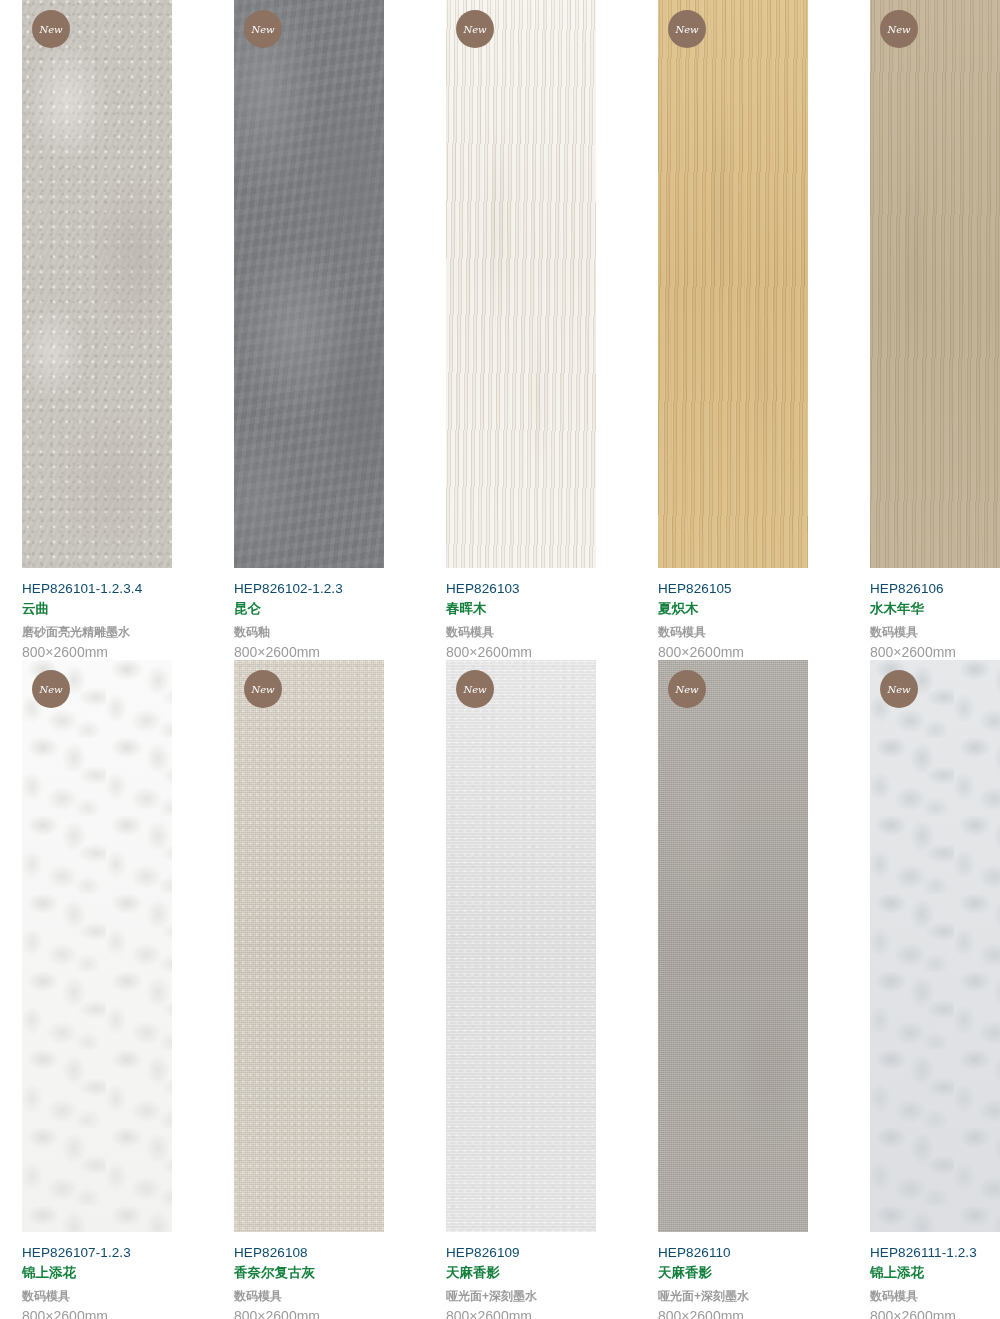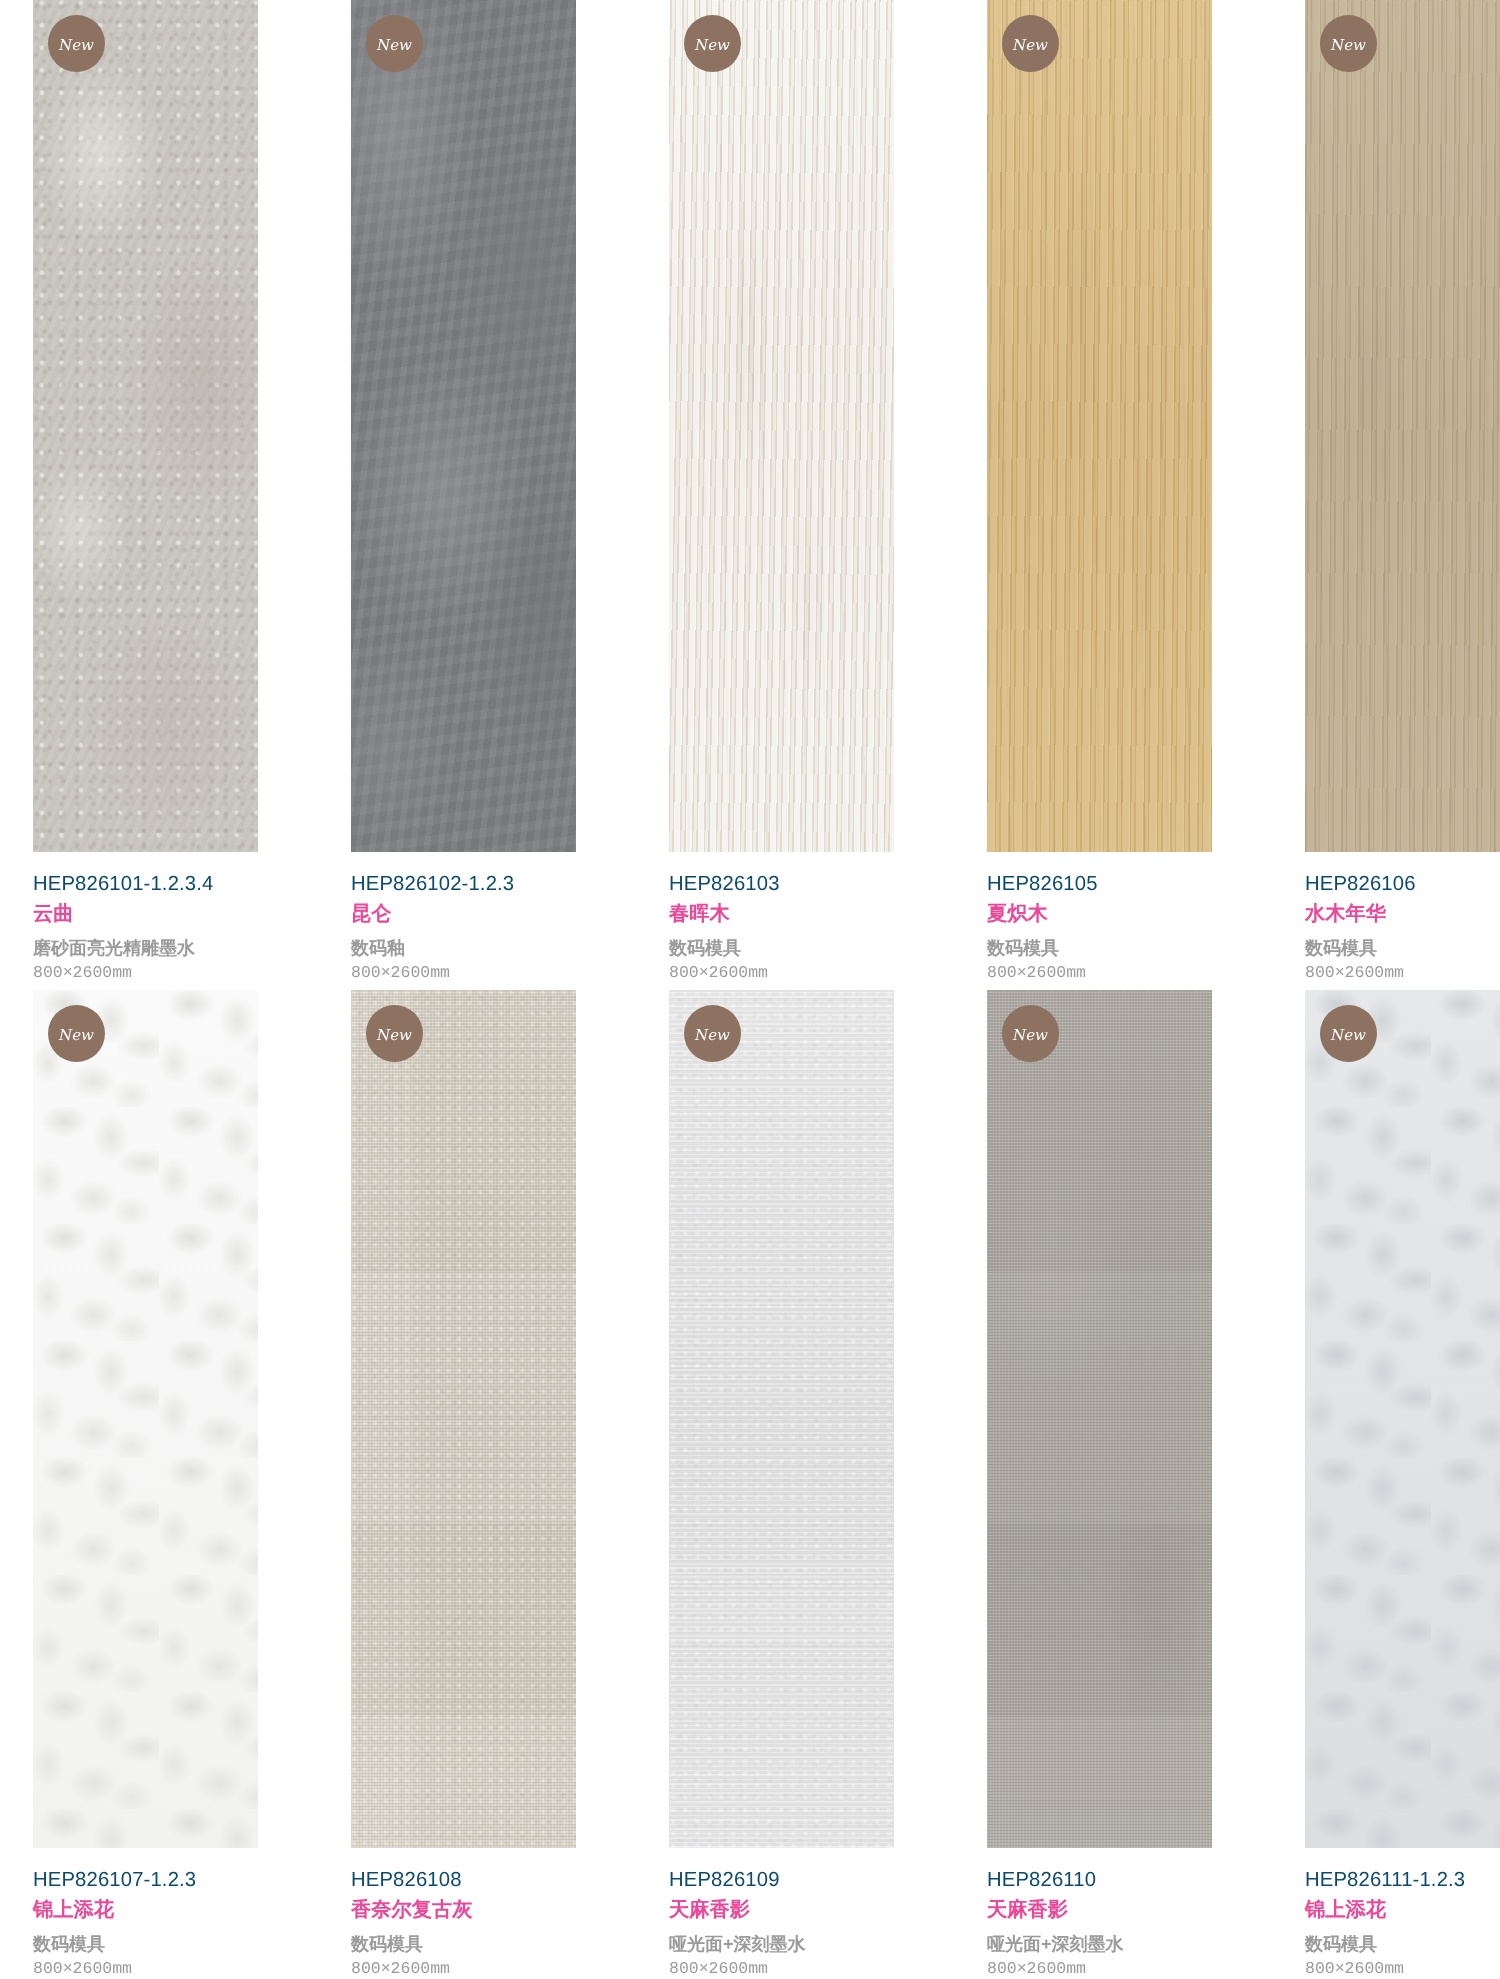--- a/index.html
+++ b/index.html
@@ -36,28 +36,28 @@
   }
   .badge svg { width:30px; height:30px; display:block; }
 
   
   .labels { margin-top:12px; width:190px; }
   .code {
     font-size:13.5px; color:#0c4a6e; letter-spacing:0.1px;
     line-height:1.35; white-space:nowrap;
   }
   .name {
-    font-size:13.5px; color:#ec4899; font-weight:700;
+    font-size:13.5px; color:#15803d; font-weight:700;
     line-height:1.5; margin-top:1px;
   }
   .finish {
     font-size:12px; color:#9b9b9b; line-height:1.45; margin-top:5px;font-weight:bold;
   }
   .size {
-    font-size:11px; color:#9b9b9b; line-height:1.45;font-family:Liberation Mono, monospace;
+    font-size:14px; color:#9b9b9b; line-height:1.45;
   }
 
   
 
   
   .tx-concrete-light {
     background-color:#c9c5bf;
     background-image:
       radial-gradient(ellipse 60px 90px at 30% 18%, rgba(255,255,255,.38), transparent 70%),
       radial-gradient(ellipse 70px 120px at 75% 45%, rgba(168,160,150,.30), transparent 72%),

